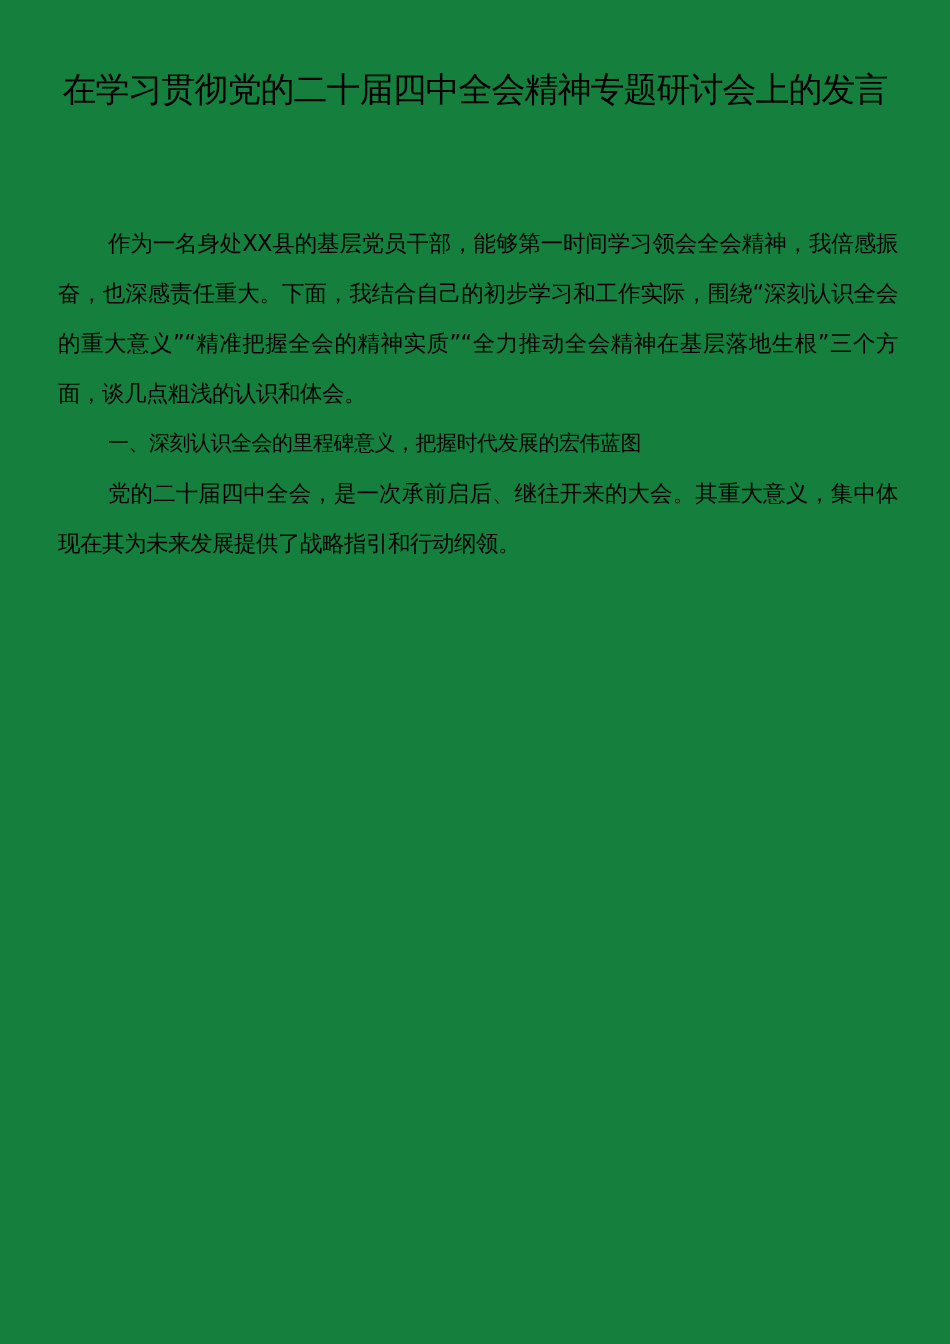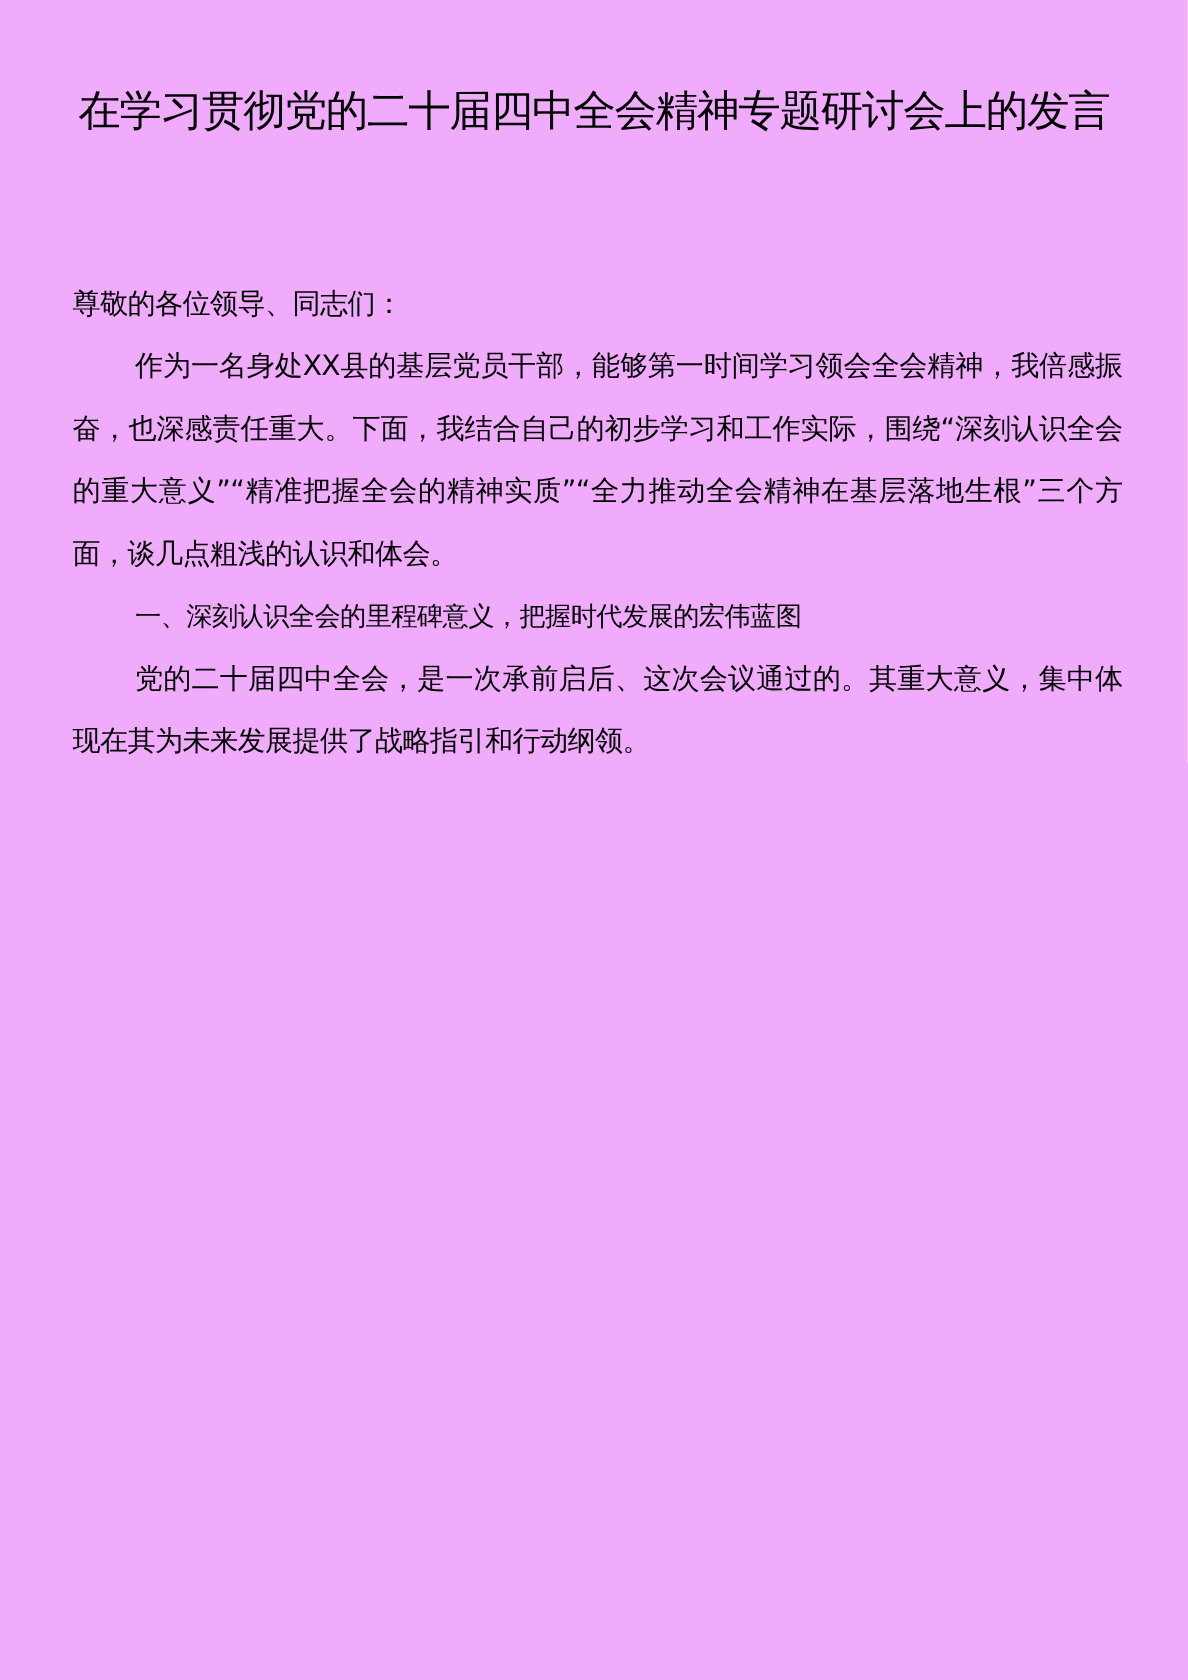--- a/index.html
+++ b/index.html
@@ -14,21 +14,21 @@
       position: relative;
       font-family: "DejaVu Sans", "Liberation Sans", sans-serif;
       color: #000000;
     }
     .page {
       position: absolute;
       left: 0;
       top: 0;
       width: 950px;
       height: 1344px;
-      background: #f0abfc;
+      background: #15803d;
     }
     .title {
       position: absolute;
       left: 40px;
       top: 66px;
       width: 870px;
       text-align: center;
       font-size: 34px;
       line-height: 46px;
       font-weight: normal;
@@ -60,18 +60,17 @@
       font-size: 21px;
     }
   </style>
 </head>
 <body>
 
 <div class="page">
   <h1 class="title">在学习贯彻党的二十届四中全会精神专题研讨会上的发言</h1>
 
   <div class="body">
-    <p class="p noindent">尊敬的各位领导、同志们：</p>
     <p class="p">作为一名身处XX县的基层党员干部，能够第一时间学习领会全会精神，我倍感振奋，也深感责任重大。下面，我结合自己的初步学习和工作实际，围绕“深刻认识全会的重大意义”“精准把握全会的精神实质”“全力推动全会精神在基层落地生根”三个方面，谈几点粗浅的认识和体会。</p>
     <p class="heading">一、深刻认识全会的里程碑意义，把握时代发展的宏伟蓝图</p>
-    <p class="p">党的二十届四中全会，是一次承前启后、这次会议通过的。其重大意义，集中体现在其为未来发展提供了战略指引和行动纲领。</p>
+    <p class="p">党的二十届四中全会，是一次承前启后、继往开来的大会。其重大意义，集中体现在其为未来发展提供了战略指引和行动纲领。</p>
   </div>
 </div>
 
 </body></html>

